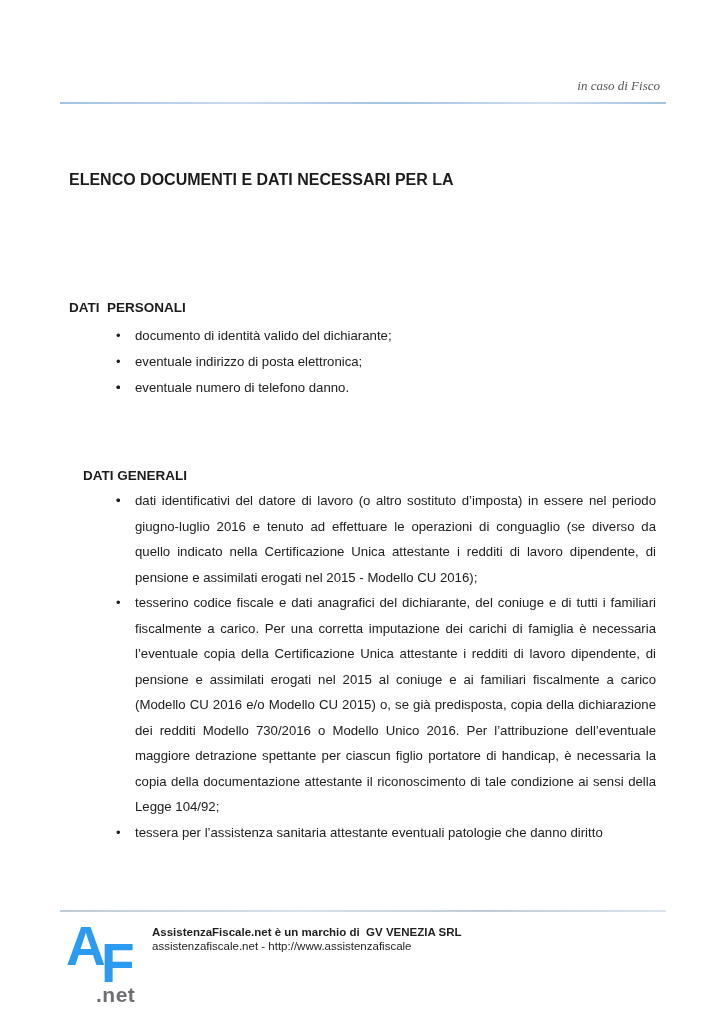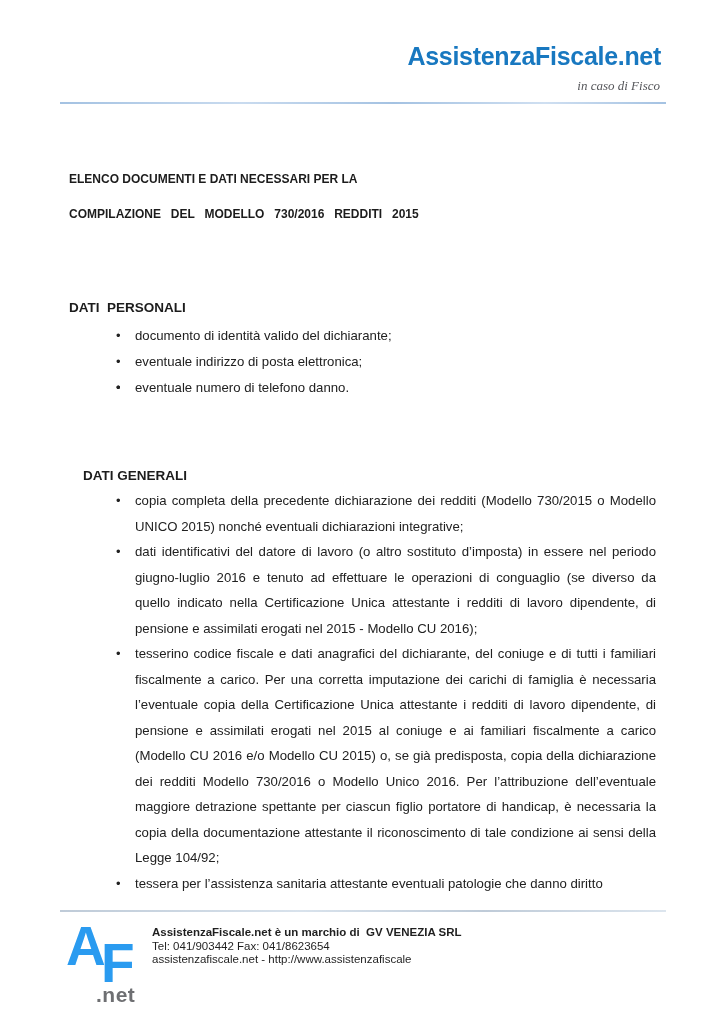--- a/index.html
+++ b/index.html
@@ -43,21 +43,21 @@
     height: 2px;
     background: linear-gradient(90deg, #a4c2e2, #c9dbef 30%, #a4c2e2 55%, #cfdff1 80%, #a4c2e2);
   }
 
   
   .title {
     position: absolute;
     top: 162px;
     left: 69px;
     width: 556px;
-    font-size: 12px;
+    font-size: 16px;
     font-weight: bold;
     color: #1c1c1c;
     line-height: 35px;
   }
   .title-line { display: block; white-space: nowrap; }
   .title-line.spread { word-spacing: 6.5px; }
 
   
   .sec-heading {
     position: absolute;
@@ -138,27 +138,25 @@
     color: #1f1f1f;
   }
   .footer-text .line { white-space: pre; }
   .footer-text .bold { font-weight: bold; text-align: right; }
 </style>
 </head>
 <body>
 
 <div class="page">
 
-  <div class="brand">AssistenzaFiscale.net</div>
   <div class="tagline">in caso di Fisco</div>
   <div class="header-rule"></div>
 
   <h1 class="title">
     <span class="title-line">ELENCO DOCUMENTI E DATI NECESSARI PER LA</span>
-    <span class="title-line spread">COMPILAZIONE DEL MODELLO 730/2016 REDDITI 2015</span>
   </h1>
 
   <h2 class="sec-heading personali">DATI  PERSONALI</h2>
   <ul class="doc-list personali">
     <li>
       <span class="bullet">•</span>
       <span>documento di identità valido del dichiarante;</span>
     </li>
     <li>
       <span class="bullet">•</span>
@@ -170,21 +168,20 @@
     <li>
       <span class="bullet">•</span>
       <span>eventuale numero di telefono danno.</span>
     </li>
   </ul>
 
   <h2 class="sec-heading generali">DATI GENERALI</h2>
   <ul class="doc-list generali">
     <li>
       <span class="bullet">•</span>
-      <span>copia completa della precedente dichiarazione dei redditi (Modello 730/2015 o Modello UNICO 2015) nonché eventuali dichiarazioni integrative;</span>
     </li>
     <li>
       <span class="bullet">•</span>
       <span>dati identificativi del datore di lavoro (o altro sostituto d’imposta) in essere nel periodo giugno-luglio 2016 e tenuto ad effettuare le operazioni di conguaglio (se diverso da quello indicato nella Certificazione Unica attestante i redditi di lavoro dipendente, di pensione e assimilati erogati nel 2015 - Modello CU 2016);</span>
     </li>
     <li>
       <span class="bullet">•</span>
       <span>tesserino codice fiscale e dati anagrafici del dichiarante, del coniuge e di tutti i familiari fiscalmente a carico. Per una corretta imputazione dei carichi di famiglia è necessaria l’eventuale copia della Certificazione Unica attestante i redditi di lavoro dipendente, di pensione e assimilati erogati nel 2015 al coniuge e ai familiari fiscalmente a carico (Modello  CU 2016 e/o Modello CU 2015) o, se già predisposta, copia della dichiarazione dei redditi Modello 730/2016 o Modello Unico 2016. Per l’attribuzione dell’eventuale maggiore detrazione spettante per ciascun figlio portatore di handicap, è necessaria la copia della documentazione attestante il riconoscimento di tale condizione ai sensi della Legge 104/92;</span>
     </li>
     <li>
@@ -196,17 +193,16 @@
   <div class="footer-rule"></div>
 
   <div class="logo">
     <span class="logo-a">A</span>
     <span class="logo-f">F</span>
     <span class="logo-net">.net</span>
   </div>
 
   <div class="footer-text">
     <div class="line bold">AssistenzaFiscale.net è un marchio di  GV VENEZIA SRL</div>
-    <div class="line">Tel: 041/903442 Fax: 041/8623654</div>
     <div class="line">assistenzafiscale.net - http://www.assistenzafiscale</div>
   </div>
 
 </div>
 
 </body></html>

